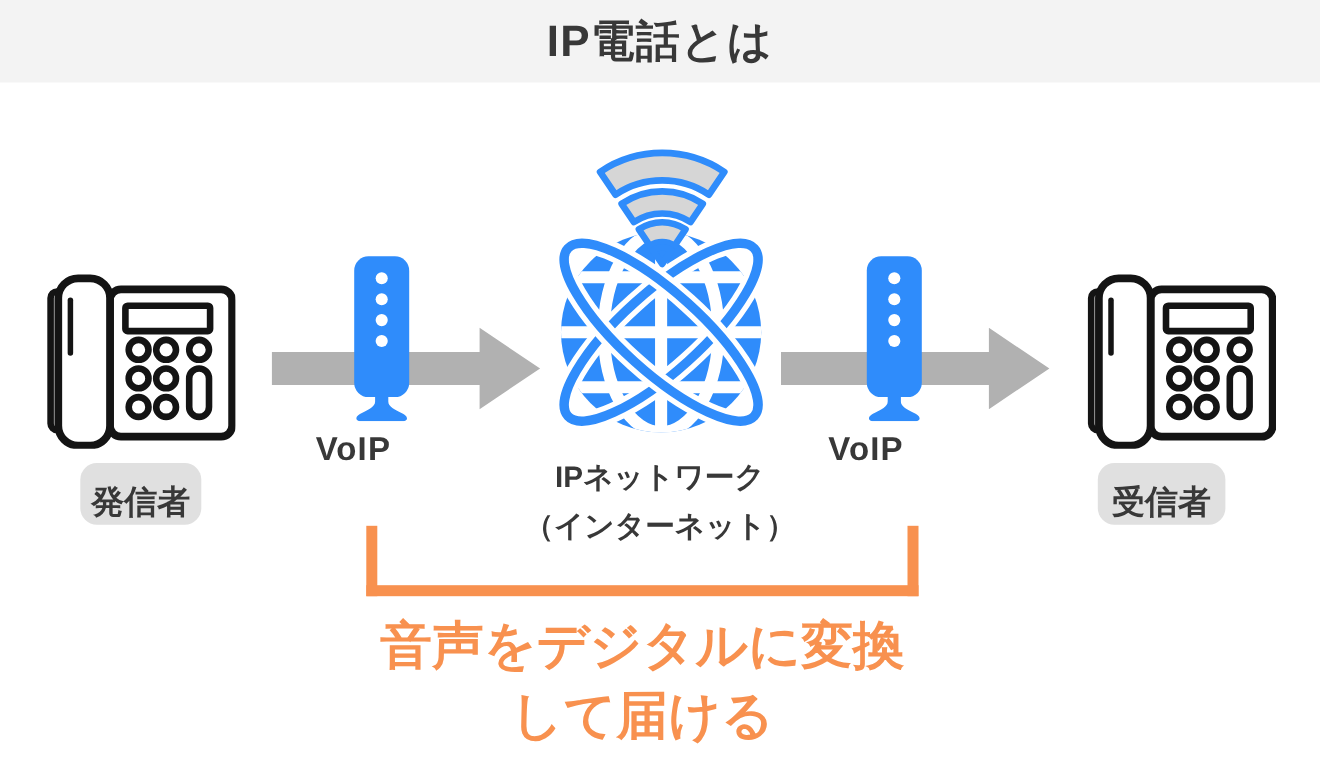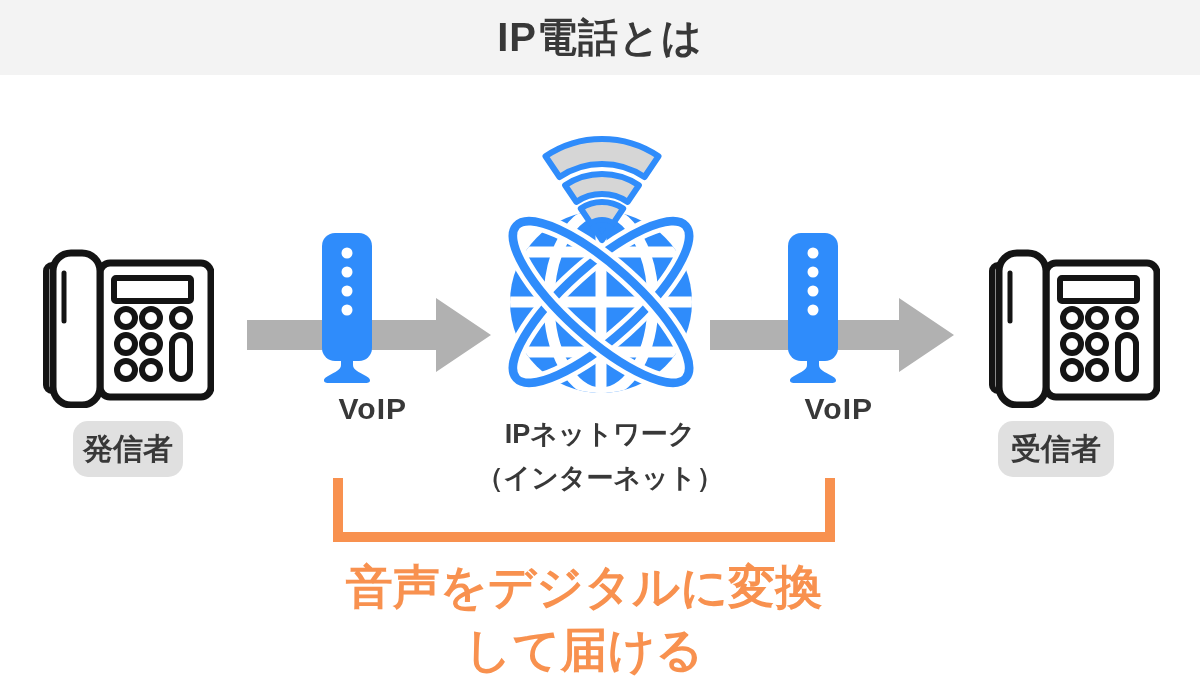--- a/index.html
+++ b/index.html
@@ -21,26 +21,26 @@
   .page-title{
     font-size:40px;font-weight:bold;
     color:var(--text_dark,#383838);
     letter-spacing:1px;
   }
   .abs{position:absolute;}
   .badge{
     position:absolute;top:421px;height:56px;
     background:var(--badge_bg,#e0e0e0);
     border-radius:15px;
-    display:flex;align-items:center;justify-content:center;
+    display:flex;align-items:flex-end;justify-content:center;
     font-size:30px;font-weight:bold;color:var(--text_dark,#383838);
   }
   .voip-label{
     position:absolute;top:392px;width:120px;
-    text-align:right;
+    text-align:left;
     font-size:30px;font-weight:bold;color:var(--text_dark,#383838);
     letter-spacing:1px;
   }
   .network-label{
     position:absolute;left:400px;top:412px;width:400px;
     text-align:center;
     font-size:27px;font-weight:bold;color:var(--text_dark,#383838);
     line-height:44px;
   }
   .bracket{

